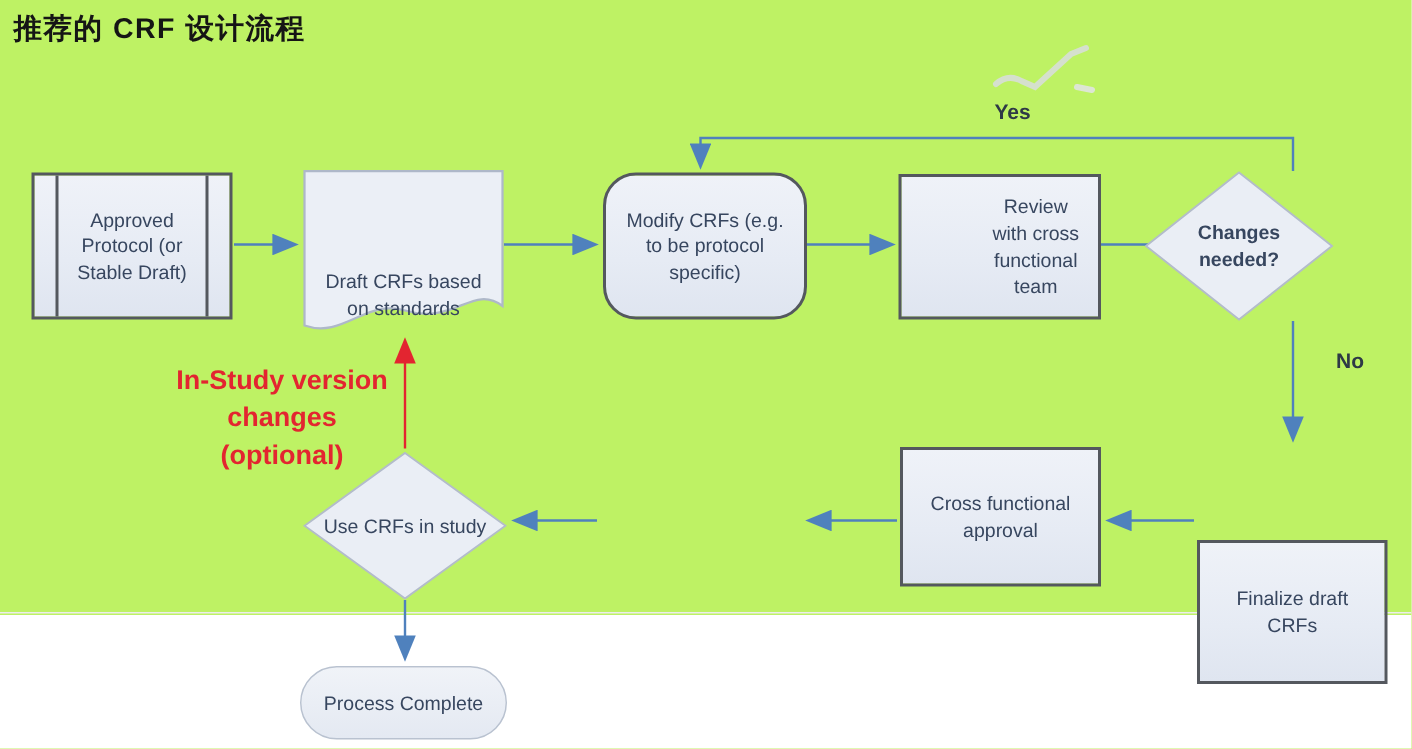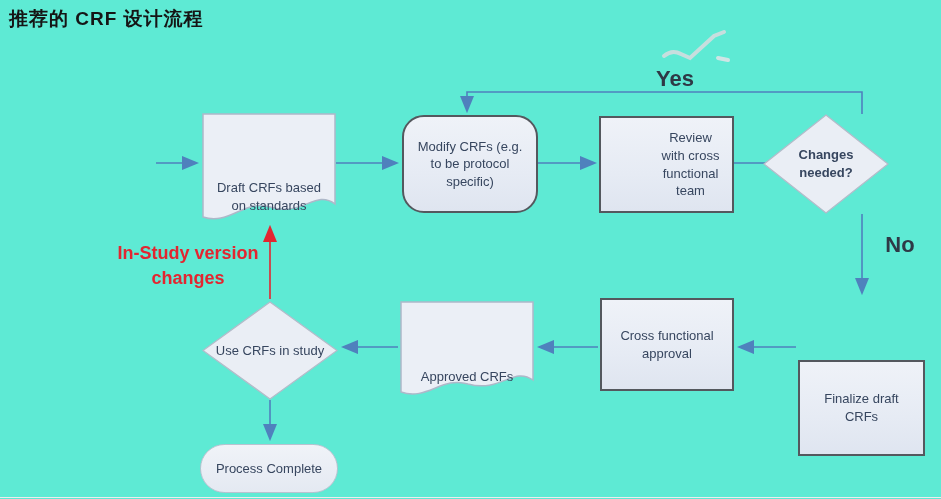--- a/index.html
+++ b/index.html
@@ -2,21 +2,21 @@
 <html><head>
 <meta charset="utf-8">
 <style>
   * { margin: 0; padding: 0; box-sizing: border-box; }
   body {
     width: 941px; height: 499px;
     background: #ffffff;
     font-family: "Liberation Sans", "DejaVu Sans", sans-serif;
     overflow: hidden;
   }
-  .page { position: relative; width: 941px; height: 499px; background: #5eead4; }
+  .page { position: relative; width: 941px; height: 410px; background: #bef264; }
   .page::after {
     content: ""; position: absolute; left: 0; right: 0; bottom: 1px;
     border-bottom: 1px solid #ececec;
   }
   .title {
     position: absolute; left: 9px; top: 6px;
     font-size: 19px; font-weight: bold; color: #151515;
     letter-spacing: 1px;
   }
   .connector-layer { position: absolute; left: 0; top: 0; z-index: 1; }
@@ -39,21 +39,21 @@
   .predefined .side-bar.left  { left: 14px; }
   .predefined .side-bar.right { right: 14px; }
   .shape-svg { position: absolute; left: 0; top: 0; width: 100%; height: 100%; }
   .doc-label { position: absolute; left: 0; right: 0; top: 24%; margin-top: 40px; }
   .diamond-label { position: absolute; left: 0; right: 0; top: 50%; transform: translateY(-50%); }
   .terminator {
     background: linear-gradient(180deg, #f0f3f8 0%, #e4e9f2 100%);
     border: 1.5px solid #b9c2d0;
     border-radius: 25px;
   }
-  .edge-label { position: absolute; z-index: 3; font-size: 22px; font-weight: 600; color: #2e3946; text-align: center; }
+  .edge-label { position: absolute; z-index: 3; font-size: 14px; font-weight: 600; color: #2e3946; text-align: center; }
   .annotation {
     position: absolute; z-index: 3; text-align: center;
     font-size: 18px; font-weight: 600; line-height: 1.4; color: #e32530;
   }
   .watermark { position: absolute; z-index: 0; opacity: 0.85; }
 </style>
 </head>
 <body>
 
 <div class="page">
@@ -94,22 +94,28 @@
 
     <path d="M270,299 L270,228" marker-end="url(#arrRed)" stroke="#e32530" stroke-width="1.6" fill="none"></path>
   </svg>
 
   <div class="edge-label" style="left:645px; top:66px; width:60px;">Yes</div>
   <div class="edge-label" style="left:878px; top:232px; width:44px;">No</div>
 
   <div class="annotation" style="left:106px; top:241px; width:164px;">
     <div>In-Study version</div>
     <div>changes</div>
+    <div>(optional)</div>
   </div>
 
+  <div class="node predefined" style="left:21px; top:115px; width:134px; height:98px;">
+    <span class="side-bar left"></span>
+    <span class="side-bar right"></span>
+    <div class="node-label" style="padding:0 18px;">Approved Protocol (or Stable Draft)</div>
+  </div>
 
   <div class="node" style="left:202px; top:113px; width:134px; height:110px;">
     <svg class="shape-svg" viewBox="0 0 134 110" preserveAspectRatio="none">
       <path d="M1,1 L133,1 L133,91 C113,76 101,104 68,94 C42,86 27,113 1,104 Z" fill="#ebeff6" stroke="#aeb8c9" stroke-width="1.5"></path>
     </svg>
     <div class="node-label doc-label">Draft CRFs based on standards</div>
   </div>
 
   <div class="node process" style="left:402px; top:115px; width:136px; height:98px;border-radius:22px;">
     <div class="node-label">Modify CRFs (e.g. to be protocol specific)</div>
@@ -127,26 +133,20 @@
   </div>
 
   <div class="node process" style="left:798px; top:313px; width:127px; height:96px;margin-top:47px;">
     <div class="node-label">Finalize draft CRFs</div>
   </div>
 
   <div class="node process" style="left:600px; top:298px; width:134px; height:93px;">
     <div class="node-label">Cross functional approval</div>
   </div>
 
-  <div class="node" style="left:400px; top:301px; width:134px; height:97px;">
-    <svg class="shape-svg" viewBox="0 0 134 97" preserveAspectRatio="none">
-      <path d="M1,1 L133,1 L133,79 C113,65 101,92 68,83 C42,75 27,100 1,91 Z" fill="#ebeff6" stroke="#aeb8c9" stroke-width="1.5"></path>
-    </svg>
-    <div class="node-label doc-label" style="top:28%;">Approved CRFs</div>
-  </div>
 
   <div class="node" style="left:202px; top:301px; width:136px; height:99px;">
     <svg class="shape-svg" viewBox="0 0 136 99" preserveAspectRatio="none">
       <polygon points="68,1 135,49.5 68,98 1,49.5" fill="#eaeef5" stroke="#b3bcca" stroke-width="1.3"></polygon>
     </svg>
     <div class="node-label diamond-label">Use CRFs in study</div>
   </div>
 
   <div class="node terminator" style="left:200px; top:444px; width:138px; height:49px;">
     <div class="node-label">Process Complete</div>

